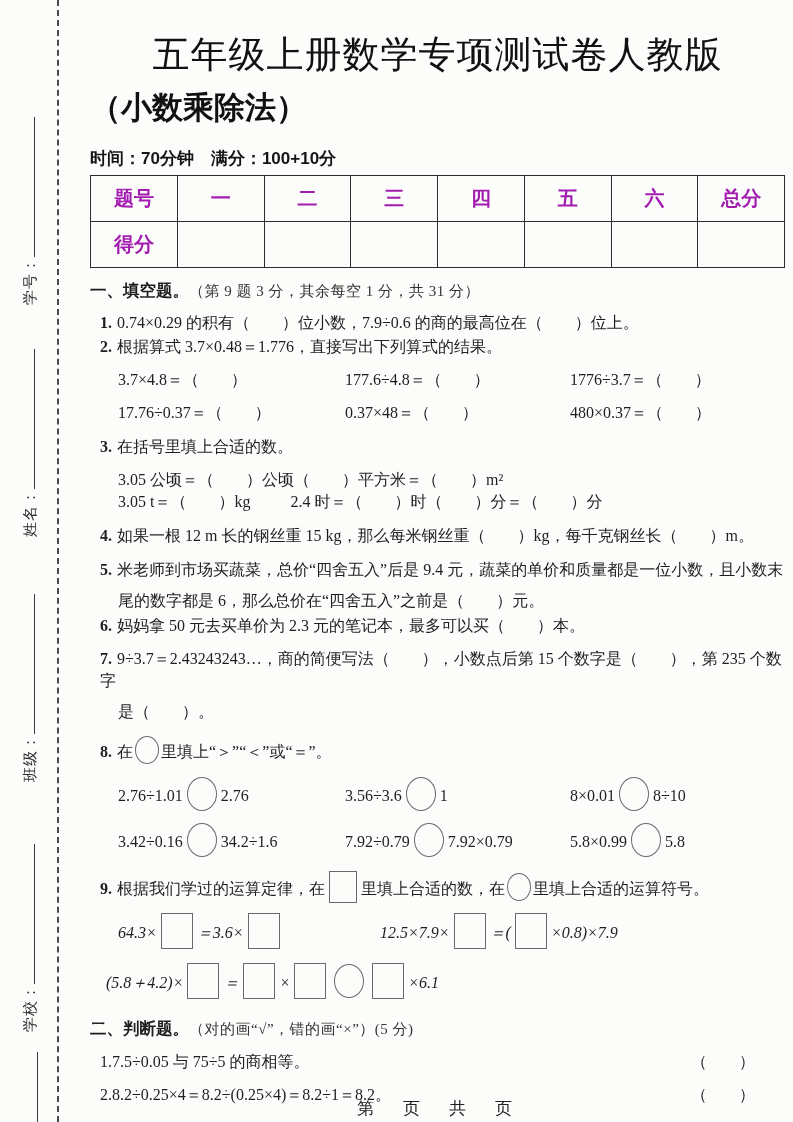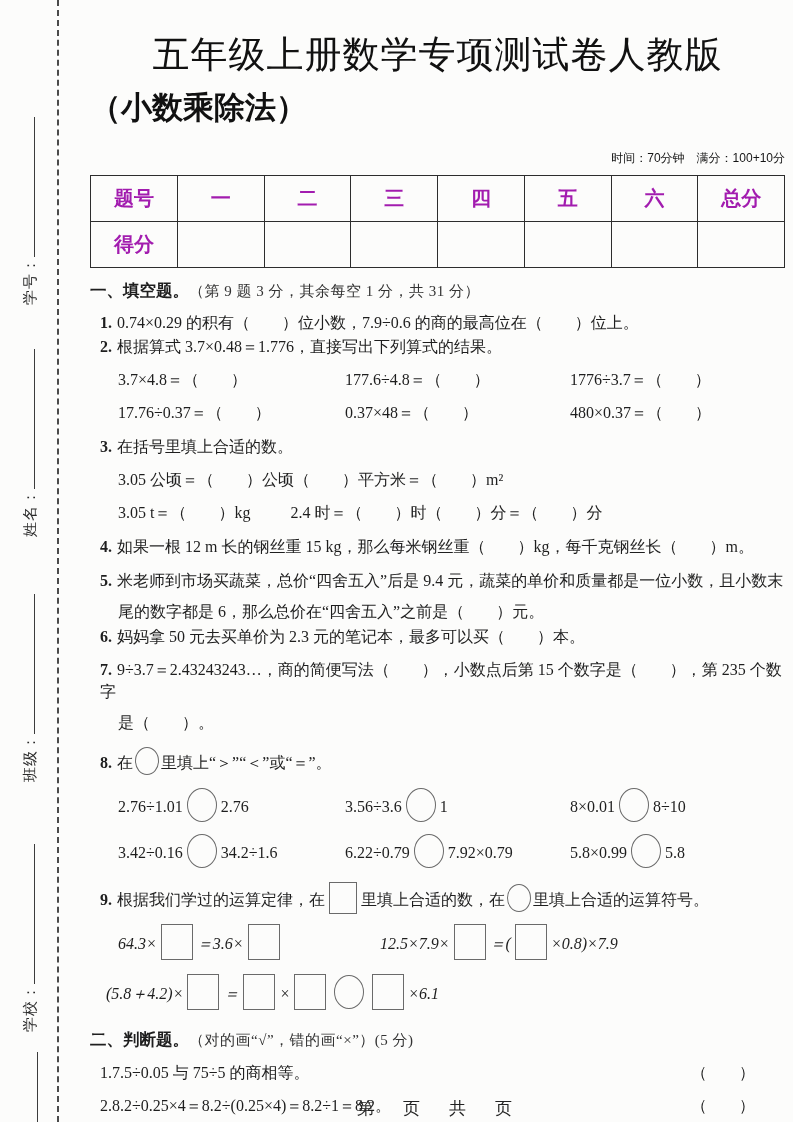--- a/index.html
+++ b/index.html
@@ -21,22 +21,22 @@
   .rail-tail { position:absolute; left:37px; top:1052px; height:70px; width:0;
     border-left:1.6px solid #3c3c3c; }
 
   
   .content { position:absolute; left:90px; top:0; width:695px; }
 
   .title { margin:30px 0 0 0; text-align:center; font-size:37px; line-height:50px;
     font-weight:normal; font-family:"Liberation Sans", sans-serif; letter-spacing:1px; color:#111; }
   .subtitle { margin:6px 0 0 0; text-align:left; font-size:31px; line-height:44px;
     font-weight:bold; font-family:"Liberation Sans", sans-serif; color:#111; }
-  .meta { margin-top:18px; text-align:right; font-size:12px; line-height:21px;
-    font-weight:normal; font-family:"Liberation Sans", sans-serif; color:#151515; }
+  .meta { margin-top:18px; font-size:17px; line-height:21px;
+    font-weight:bold; font-family:"Liberation Sans", sans-serif; color:#151515; }
 
   table.score { margin-top:6px; width:100%; border-collapse:collapse; table-layout:fixed; }
   table.score td { border:1.8px solid #2d2d2d; height:43px; text-align:center;
     font-size:20px; font-weight:bold; color:#a21caf; }
 
   .sec-head { margin-top:12px; line-height:22px; }
   .sec-title { font-weight:bold; font-size:16.5px; }
   .sec-note { font-size:15px; color:#333; letter-spacing:0.5px; }
 
   .q { margin:10px 0 0 0; padding-left:10px; line-height:22px; }
@@ -135,21 +135,21 @@
     <div class="grid3">
       <span>17.76÷0.37＝（　　）</span>
       <span>0.37×48＝（　　）</span>
       <span>480×0.37＝（　　）</span>
     </div>
 
     <p class="q" style="margin-top:12px;">
       <span class="qn">3.</span><span>在括号里填上合适的数。</span>
     </p>
     <p class="cont" style="margin-top:11px;">3.05 公顷＝（　　）公顷（　　）平方米＝（　　）m²</p>
-    <p class="cont" style="margin-top:11px;">
+    <p class="cont" style="margin-top:0;">
       <span>3.05 t＝（　　）kg</span><span class="gap-mid"></span><span>2.4 时＝（　　）时（　　）分＝（　　）分</span>
     </p>
 
     <p class="q" style="margin-top:12px;">
       <span class="qn">4.</span><span>如果一根 12 m 长的钢丝重 15 kg，那么每米钢丝重（　　）kg，每千克钢丝长（　　）m。</span>
     </p>
 
     <p class="q" style="margin-top:12px;">
       <span class="qn">5.</span><span>米老师到市场买蔬菜，总价“四舍五入”后是 9.4 元，蔬菜的单价和质量都是一位小数，且小数末</span>
     </p>
@@ -167,21 +167,21 @@
     <p class="q" style="margin-top:13px;">
       <span class="qn">8.</span><span>在</span><span class="cr cr-sm"></span><span>里填上“＞”“＜”或“＝”。</span>
     </p>
     <div class="grid3" style="margin-top:13px;">
       <span><span>2.76÷1.01</span><span class="cr"></span><span>2.76</span></span>
       <span><span>3.56÷3.6</span><span class="cr"></span><span>1</span></span>
       <span><span>8×0.01</span><span class="cr"></span><span>8÷10</span></span>
     </div>
     <div class="grid3" style="margin-top:12px;">
       <span><span>3.42÷0.16</span><span class="cr"></span><span>34.2÷1.6</span></span>
-      <span><span>6.22÷0.79</span><span class="cr"></span><span>7.92×0.79</span></span>
+      <span><span>7.92÷0.79</span><span class="cr"></span><span>7.92×0.79</span></span>
       <span><span>5.8×0.99</span><span class="cr"></span><span>5.8</span></span>
     </div>
 
     <p class="q" style="margin-top:14px;">
       <span class="qn">9.</span><span>根据我们学过的运算定律，在</span><span class="bx bx-sm"></span><span>里填上合适的数，在</span><span class="cr cr-sm"></span><span>里填上合适的运算符号。</span>
     </p>
     <div class="grid2">
       <span><span>64.3×</span><span class="bx"></span><span>＝3.6×</span><span class="bx"></span></span>
       <span><span>12.5×7.9×</span><span class="bx"></span><span>＝(</span><span class="bx"></span><span>×0.8)×7.9</span></span>
     </div>

